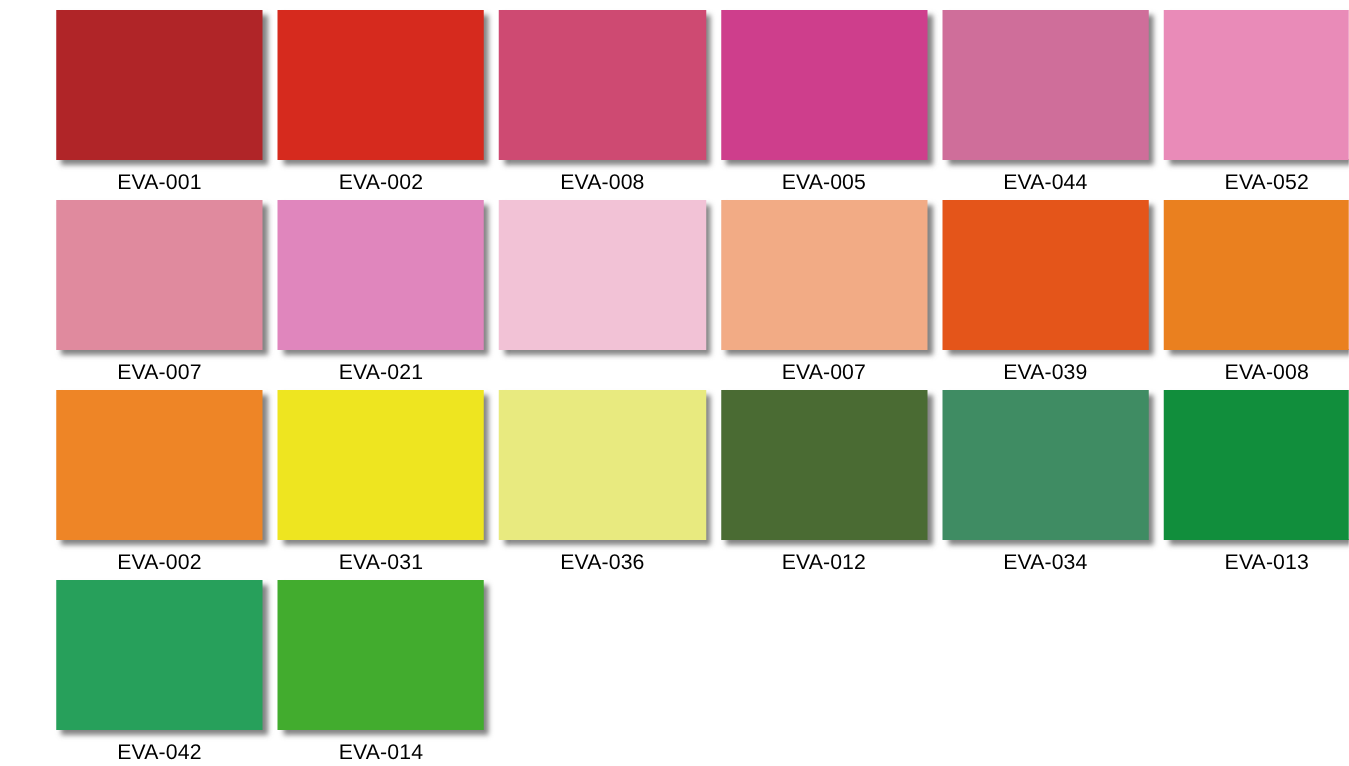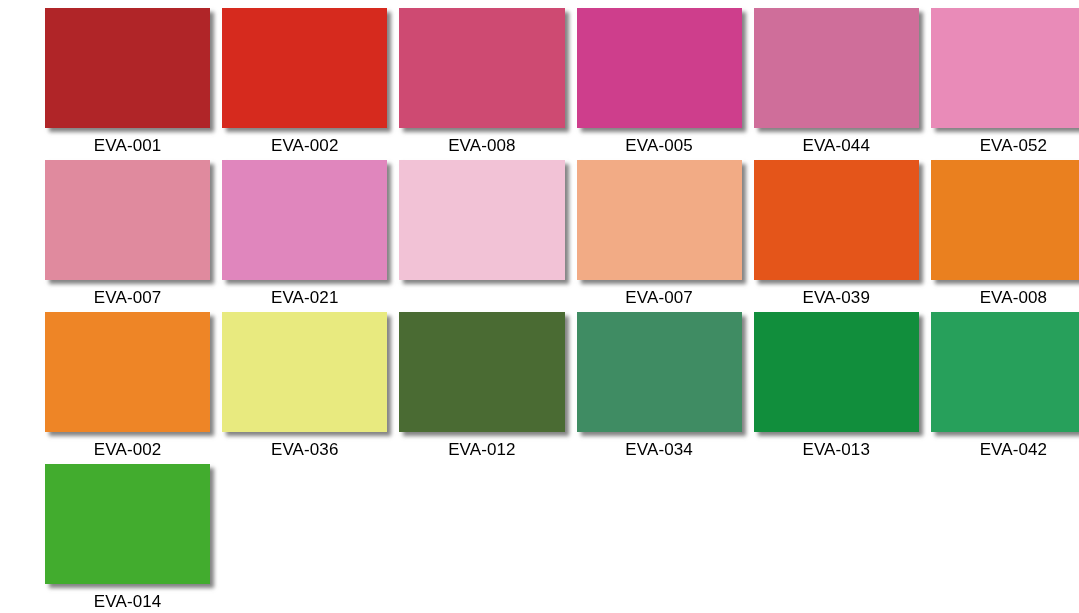--- a/index.html
+++ b/index.html
@@ -106,20 +106,24 @@
     </div>
     <div class="swatch-cell">
       <div class="swatch-chip" title="orange" style="background-color: rgb(234, 128, 31);"></div>
       <div class="swatch-label">EVA-008</div>
     </div>
     <div class="swatch-cell">
       <div class="swatch-chip" title="light orange" style="background-color: rgb(238, 133, 38);"></div>
       <div class="swatch-label">EVA-002</div>
     </div>
     <div class="swatch-cell">
+      <div class="swatch-chip" title="lemon yellow" style="background-color: rgb(238, 229, 32);"></div>
+      <div class="swatch-label">EVA-031</div>
+    </div>
+    <div class="swatch-cell">
       <div class="swatch-chip" title="yellow green pastel" style="background-color: rgb(232, 234, 127);"></div>
       <div class="swatch-label">EVA-036</div>
     </div>
     <div class="swatch-cell">
       <div class="swatch-chip" title="olive green" style="background-color: rgb(74, 107, 51);"></div>
       <div class="swatch-label">EVA-012</div>
     </div>
     <div class="swatch-cell">
       <div class="swatch-chip" title="sea green" style="background-color: rgb(63, 140, 99);"></div>
       <div class="swatch-label">EVA-034</div>

